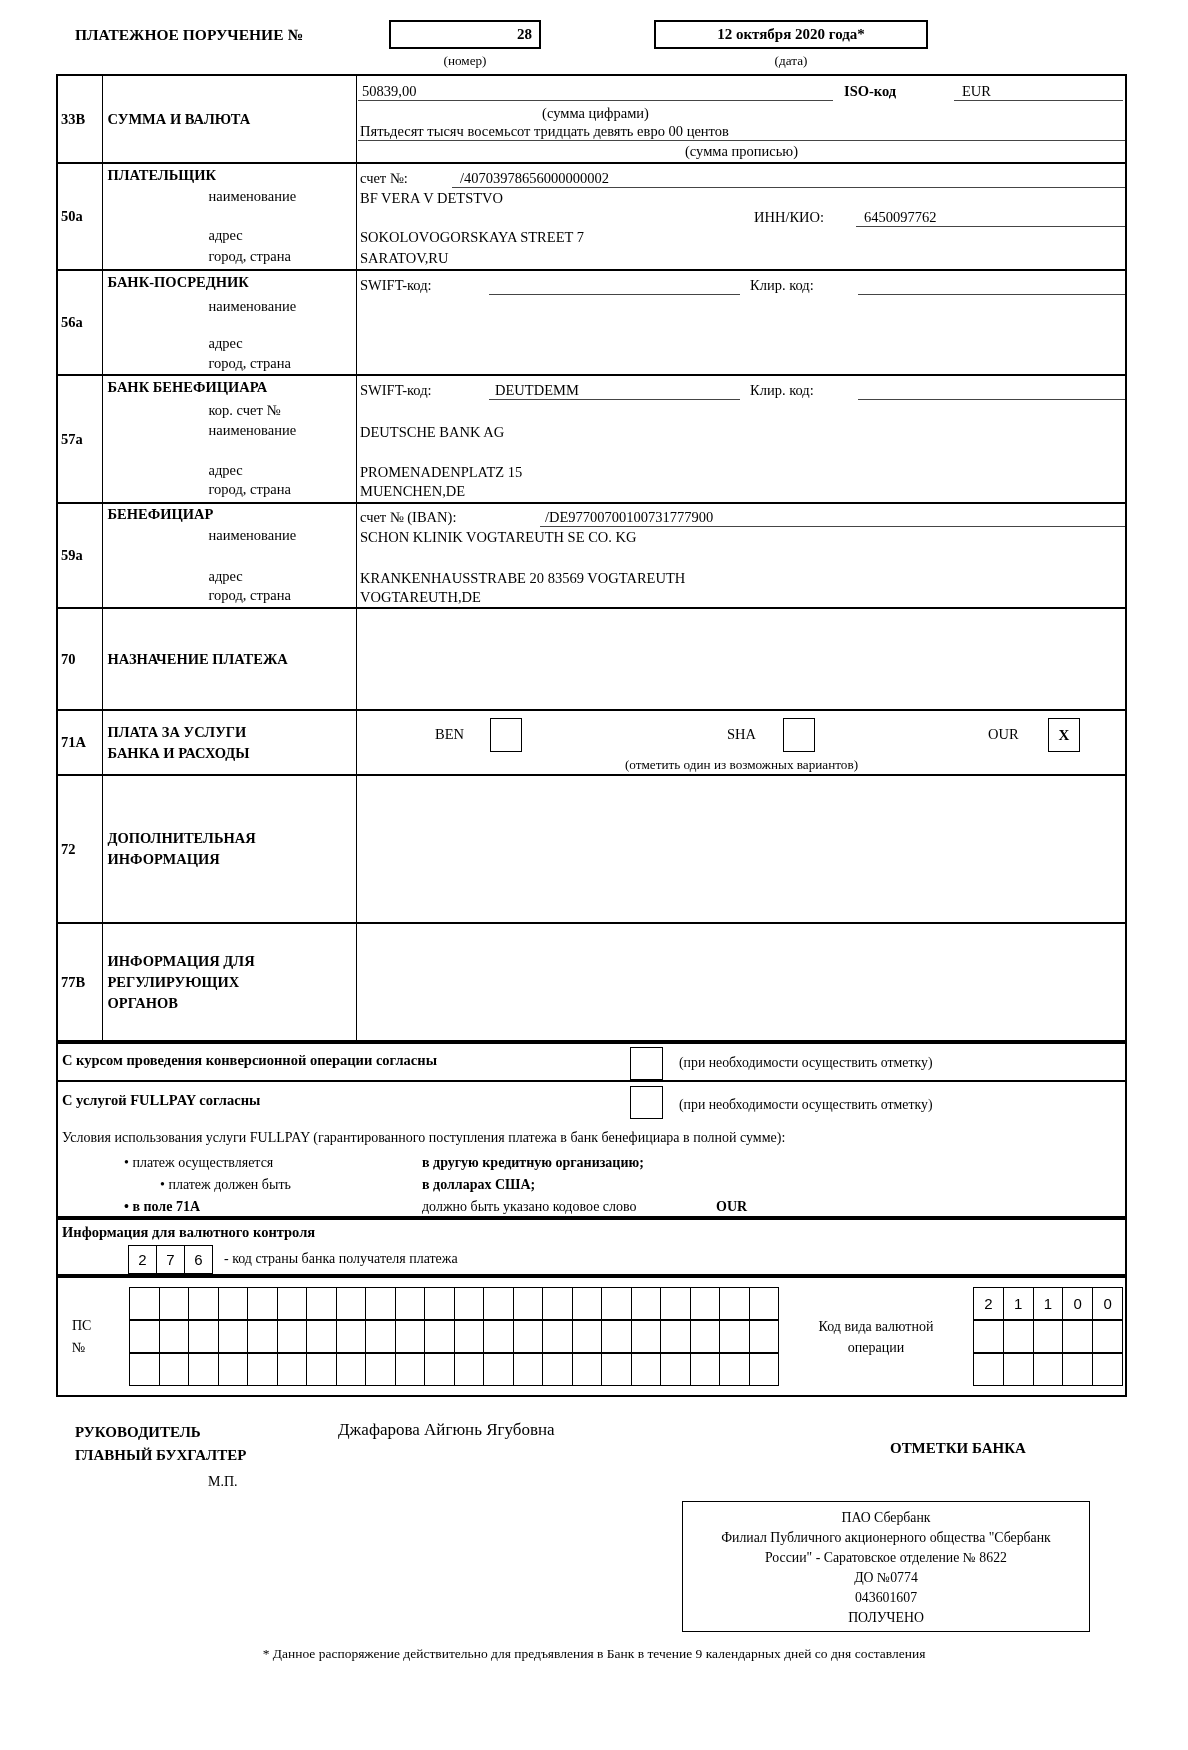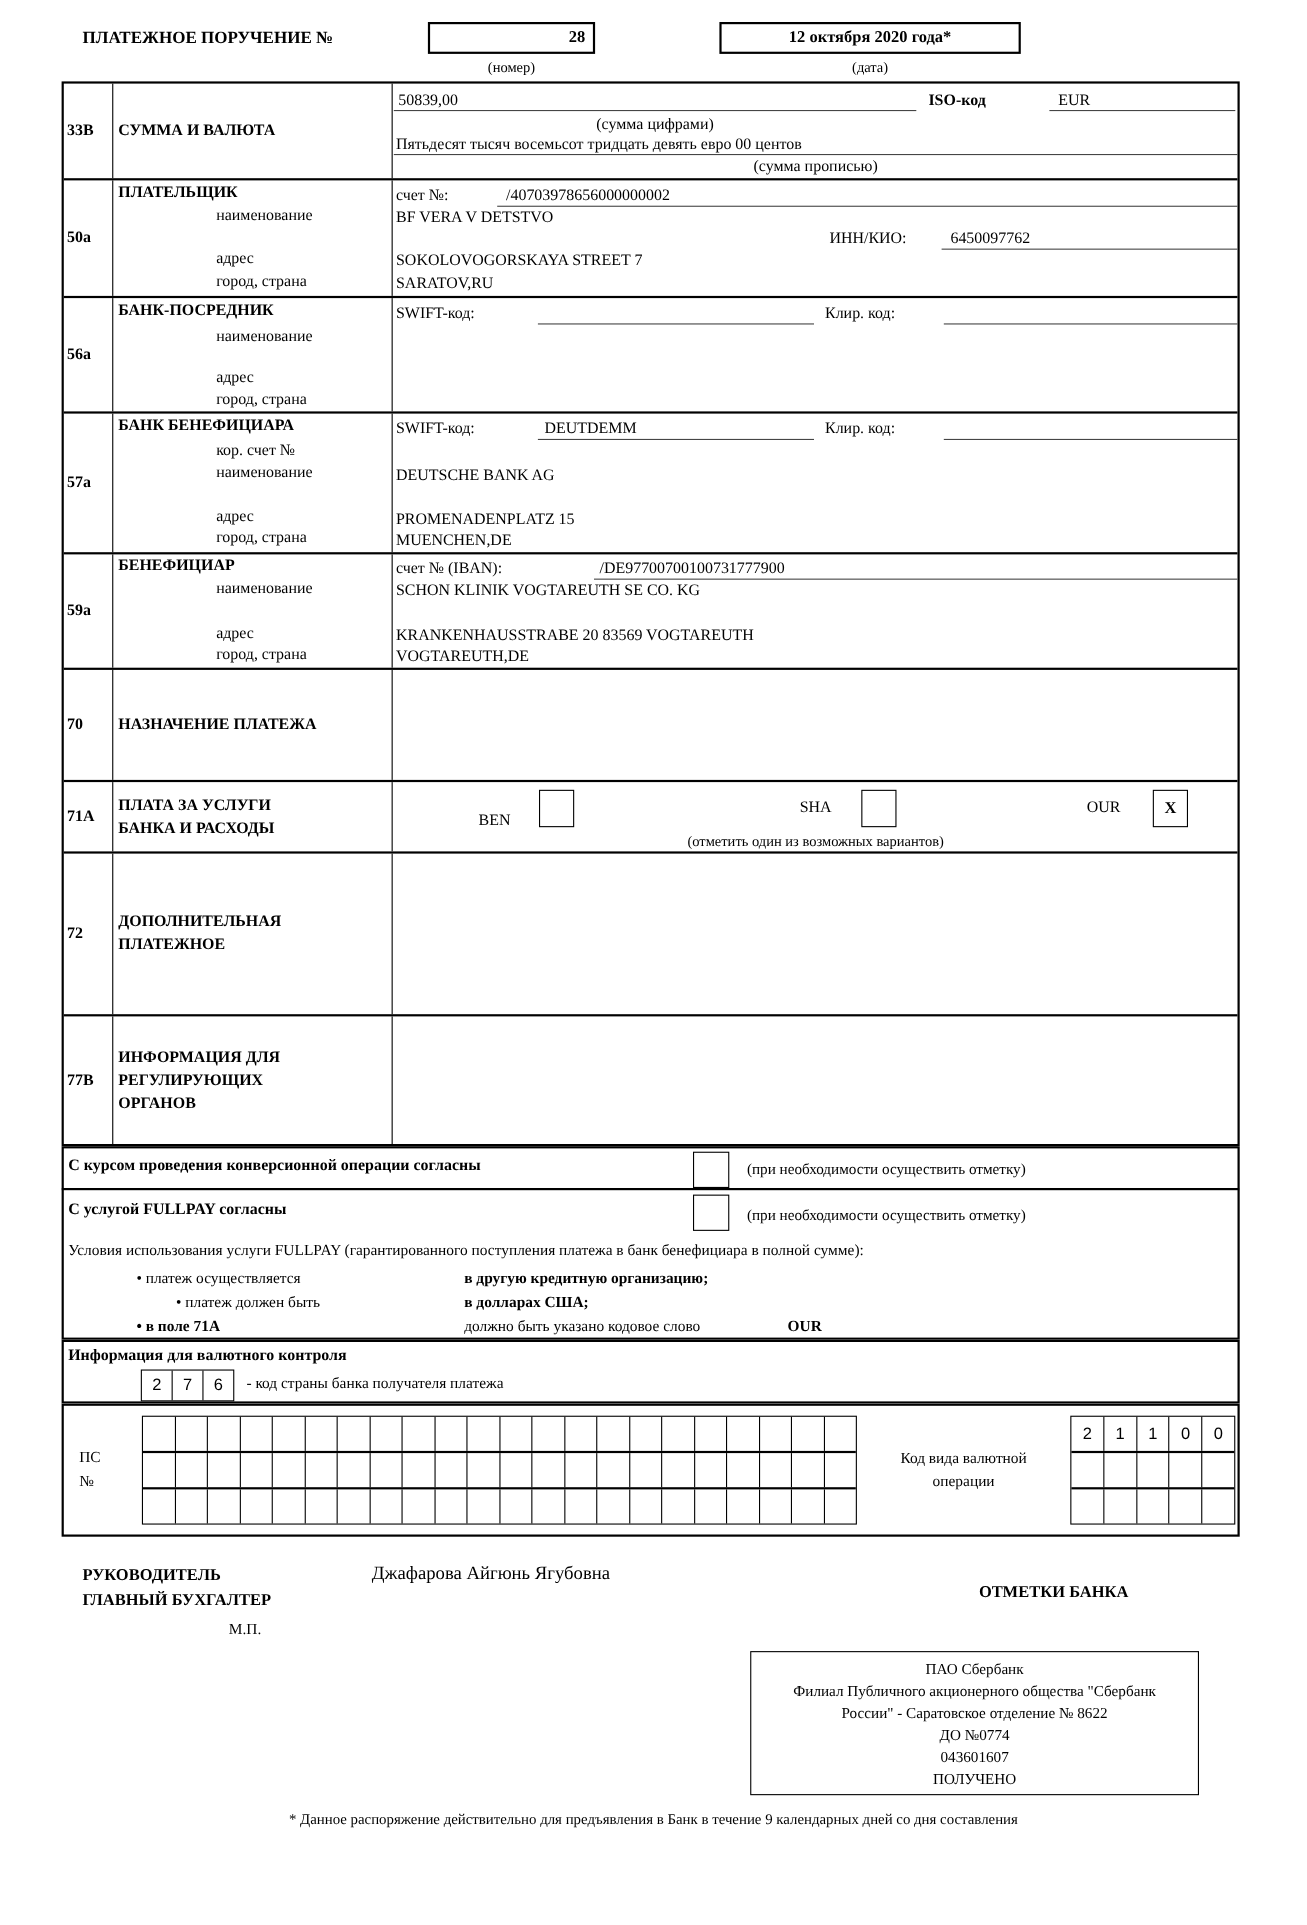--- a/index.html
+++ b/index.html
@@ -14,21 +14,21 @@
   .hbox{position:absolute;border:2px solid #000;box-sizing:border-box;height:29px;line-height:25px;font-weight:bold;font-size:15px;}
   
   .tbl{position:absolute;left:56px;top:74px;width:1071px;border:2px solid #000;box-sizing:border-box;background:#fff;}
   .trow{position:relative;border-top:2px solid #000;box-sizing:border-box;}
   .trow:first-child{border-top:none;}
   .code-col{position:absolute;left:0;top:0;bottom:0;width:45px;border-right:1.5px solid #000;box-sizing:border-box;
             display:flex;align-items:center;padding-left:3px;font-weight:bold;font-size:14.5px;}
   .label-col{position:absolute;left:46.5px;top:0;bottom:0;width:252px;border-right:1.5px solid #000;box-sizing:border-box;font-size:14.5px;}
   .label-col.center{display:flex;flex-direction:column;justify-content:center;padding-left:3px;font-weight:bold;line-height:21px;}
   .hdr-label{position:absolute;left:3px;font-weight:bold;white-space:nowrap;}
-  .sub-label{position:absolute;left:92px;white-space:nowrap;}
+  .sub-label{position:absolute;left:104px;white-space:nowrap;}
   .content-col{position:absolute;left:300px;right:0;top:0;bottom:0;font-size:14.5px;}
   .cline{position:absolute;height:20px;line-height:20px;white-space:nowrap;}
   .uline{border-bottom:1.5px solid #454545;box-sizing:border-box;}
   .chk{position:absolute;width:32px;height:34px;border:1.7px solid #000;box-sizing:border-box;
        display:flex;align-items:center;justify-content:center;font-weight:bold;font-size:15px;}
   
   .r33b{height:86px;} .r50a{height:107px;} .r56a{height:105px;} .r57a{height:128px;}
   .r59a{height:105px;} .r70{height:102px;} .r71a{height:65px;} .r72{height:148px;} .r77b{height:118px;}
   
   .wbox{position:absolute;left:56px;width:1071px;border:2px solid #000;box-sizing:border-box;background:#fff;}
@@ -157,35 +157,35 @@
         </div>
     </div>
 
     <div class="trow r71a">
       <div class="code-col">71A</div>
       <div class="label-col center">
         <div>ПЛАТА ЗА УСЛУГИ</div>
         <div>БАНКА И РАСХОДЫ</div>
       </div>
       <div class="content-col">
-        <div class="cline" style="left:77px;top:13px;margin-top:12px;">BEN</div>
+        <div class="cline" style="left:77px;top:13px;">BEN</div>
         <div class="chk" style="left:132px;top:7px;"></div>
         <div class="cline" style="left:369px;top:13px;">SHA</div>
         <div class="chk" style="left:425px;top:7px;"></div>
         <div class="cline" style="left:630px;top:13px;">OUR</div>
         <div class="chk" style="left:690px;top:7px;">X</div>
         <div class="cline ctr small" style="left:0;top:44px;right:0;">(отметить один из возможных вариантов)</div>
       </div>
     </div>
 
     <div class="trow r72">
       <div class="code-col">72</div>
       <div class="label-col center">
         <div>ДОПОЛНИТЕЛЬНАЯ</div>
-        <div>ПЛАТЕЖНОЕ</div>
+        <div>ИНФОРМАЦИЯ</div>
       </div>
       <div class="content-col"></div>
     </div>
 
     <div class="trow r77b">
       <div class="code-col">77B</div>
       <div class="label-col center">
         <div>ИНФОРМАЦИЯ ДЛЯ</div>
         <div>РЕГУЛИРУЮЩИХ</div>
         <div>ОРГАНОВ</div>

